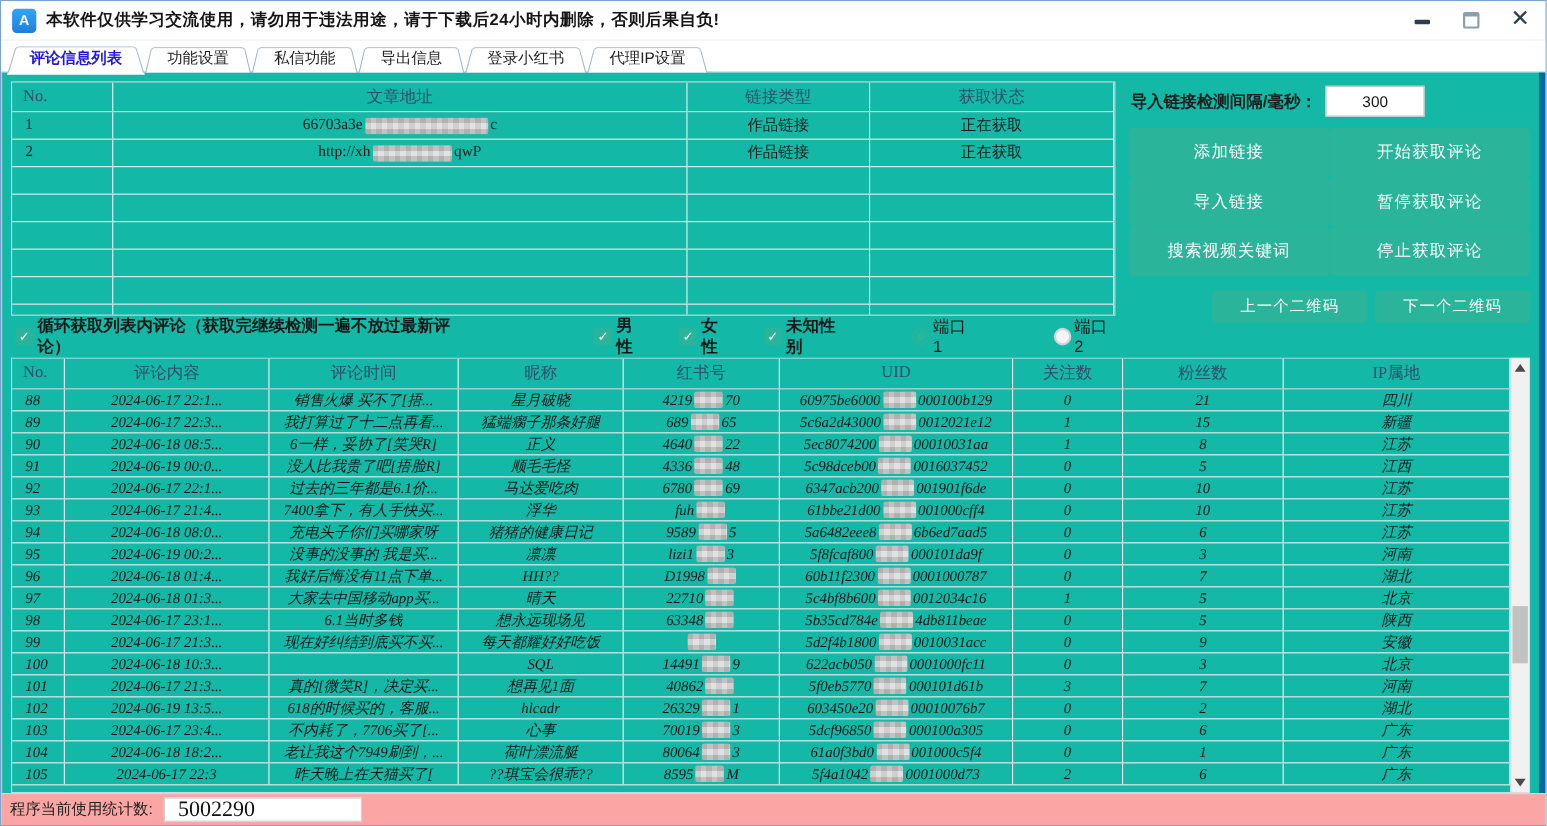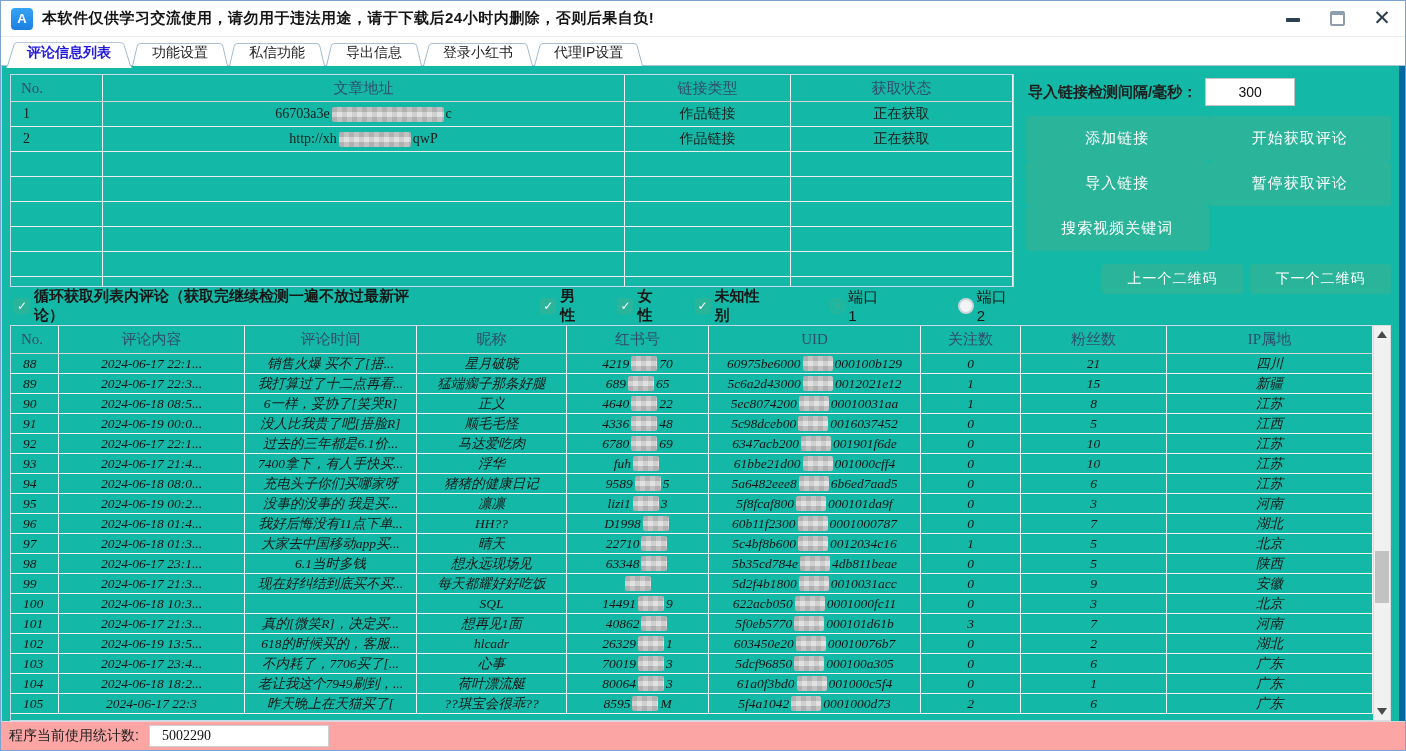--- a/index.html
+++ b/index.html
@@ -83,21 +83,21 @@
   .vscroll { width:18px; flex:0 0 auto; background:#f1f1f1; border:1px solid #dcdcdc; position:relative; }
   .sb-up, .sb-down { position:absolute; left:0; right:0; height:17px; display:flex; align-items:center; justify-content:center; cursor:pointer; }
   .sb-up { top:0; } .sb-down { bottom:0; }
   .tri-up { width:0; height:0; border-left:5px solid transparent; border-right:5px solid transparent; border-bottom:7px solid #4a4a4a; }
   .tri-down { width:0; height:0; border-left:5px solid transparent; border-right:5px solid transparent; border-top:7px solid #4a4a4a; }
   .sb-thumb { position:absolute; left:1px; right:1px; top:57%; height:52px; background:#c2c2c2; cursor:grab; }
 
   
   .statusbar { height:29px; flex:0 0 auto; background:#fca5a5; border-top:1px solid #d8d8d8; display:flex; align-items:center; padding-left:8px; }
   .status-label { font-size:14px; color:#222; }
-  .status-box { height:22px; min-width:180px; background:#fff; border:1px solid #cfcfcf; margin-left:10px; display:flex; align-items:center; padding-left:12px; font-size:14px; color:#111; font-family:"Liberation Serif","DejaVu Serif",serif; }
+  .status-box { height:22px; min-width:180px; background:#fff; border:1px solid #cfcfcf; margin-left:10px; display:flex; align-items:center; padding-left:12px; font-size:20px; color:#111; font-family:"Liberation Serif","DejaVu Serif",serif; }
 </style>
 </head>
 <body>
 
 <div class="window">
 
   <div class="titlebar">
     <div class="app-icon">A</div>
     <div class="title-text">本软件仅供学习交流使用，请勿用于违法用途，请于下载后24小时内删除，否则后果自负!</div>
     <div class="win-controls">
@@ -211,20 +211,21 @@
         <div class="interval-row">
           <span class="interval-label">导入链接检测间隔/毫秒：</span>
           <input class="interval-input" type="text" value="300" style="">
         </div>
         <div class="btn-grid">
           <button class="btn">添加链接</button>
           <button class="btn">开始获取评论</button>
           <button class="btn">导入链接</button>
           <button class="btn">暂停获取评论</button>
           <button class="btn">搜索视频关键词</button>
+          <button class="btn">停止获取评论</button>
         </div>
         <div class="qr-row">
           <button class="btn btn-qr">上一个二维码</button>
           <button class="btn btn-qr">下一个二维码</button>
         </div>
       </div>
     </div>
 
     <div class="comment-zone">
       <div class="comment-table">

